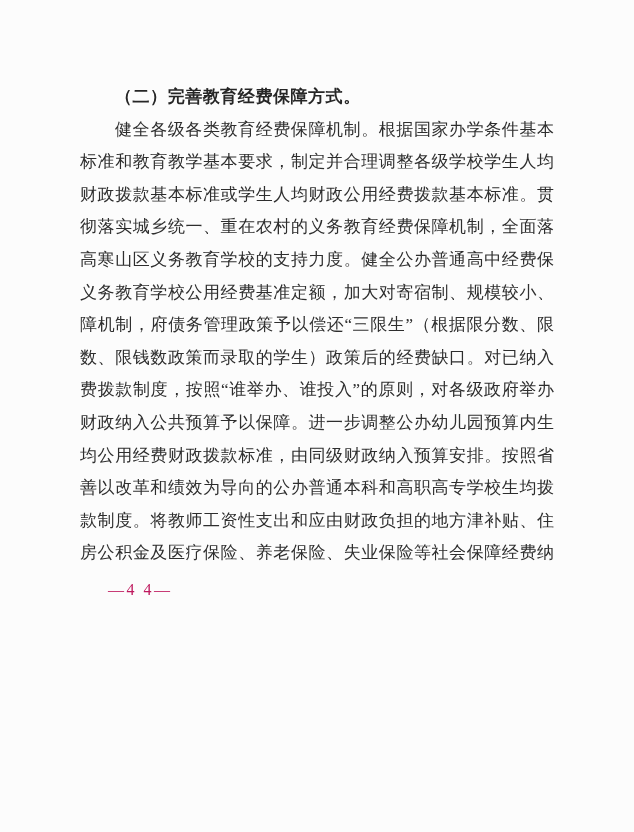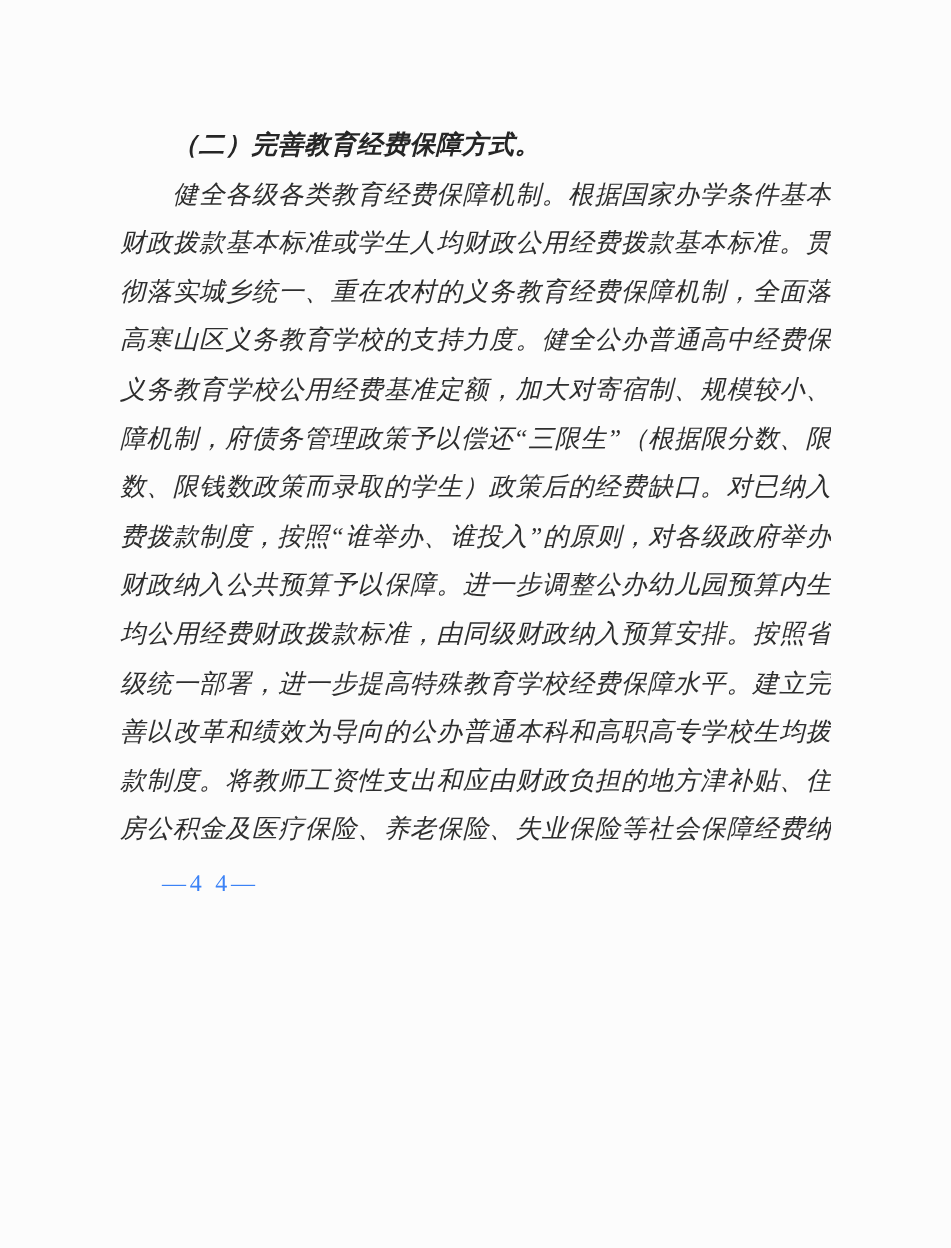--- a/index.html
+++ b/index.html
@@ -24,59 +24,58 @@
     width: 474px;
   }
   .line {
     height: 32.6px;
     line-height: 32.6px;
     font-size: 17px;
     text-align: justify;
     text-align-last: justify;
     text-justify: inter-character;
     overflow: hidden;
-    font-style: italic;
   }
   .line.indent {
     text-indent: 35px;
   }
   .line.no-just {
     text-align: left;
     text-align-last: left;
     letter-spacing: 0.55px;
   }
   .heading {
     font-weight: bold;
     color: #262626;
   }
   .page-number {
     margin-top: 3px;
     padding-left: 28px;
     height: 33px;
     line-height: 33px;
     font-size: 16px;
     letter-spacing: 2.5px;
-    color: #3b82f6;
+    color: #be185d;
   }
 </style>
 </head>
 <body>
 
 <div class="page">
   <div class="text-block">
     <div class="line heading indent no-just">（二）完善教育经费保障方式。</div>
     <div class="line indent">健全各级各类教育经费保障机制。根据国家办学条件基本</div>
+    <div class="line">标准和教育教学基本要求，制定并合理调整各级学校学生人均</div>
     <div class="line">财政拨款基本标准或学生人均财政公用经费拨款基本标准。贯</div>
     <div class="line">彻落实城乡统一、重在农村的义务教育经费保障机制，全面落</div>
     <div class="line">高寒山区义务教育学校的支持力度。健全公办普通高中经费保</div>
     <div class="line">义务教育学校公用经费基准定额，加大对寄宿制、规模较小、</div>
     <div class="line">障机制，府债务管理政策予以偿还“三限生”（根据限分数、限人</div>
     <div class="line">数、限钱数政策而录取的学生）政策后的经费缺口。对已纳入</div>
     <div class="line">费拨款制度，按照“谁举办、谁投入”的原则，对各级政府举办</div>
     <div class="line">财政纳入公共预算予以保障。进一步调整公办幼儿园预算内生</div>
     <div class="line">均公用经费财政拨款标准，由同级财政纳入预算安排。按照省</div>
-    <div class="line">级统一部署，进一步提高特殊教育学校经费保障水平。建立完</div>
     <div class="line">善以改革和绩效为导向的公办普通本科和高职高专学校生均拨</div>
     <div class="line">款制度。将教师工资性支出和应由财政负担的地方津补贴、住</div>
     <div class="line">房公积金及医疗保险、养老保险、失业保险等社会保障经费纳</div>
     <div class="page-number">—4 4—</div>
   </div>
 </div>
 
 </body></html>

